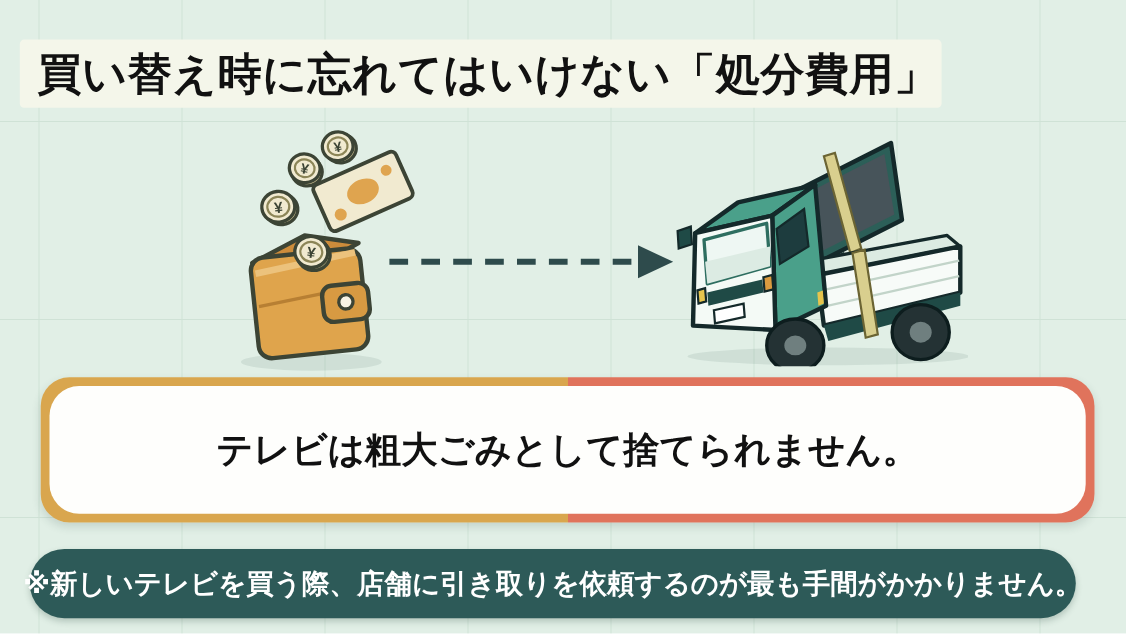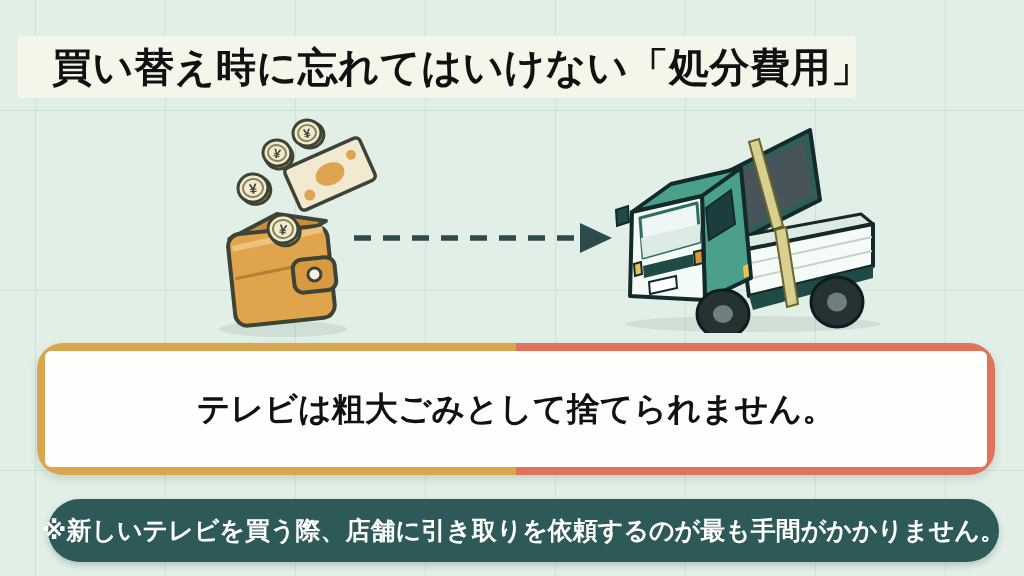--- a/index.html
+++ b/index.html
@@ -14,48 +14,48 @@
     font-family:"Liberation Sans","DejaVu Sans",sans-serif;
     color:var(--text-dark,#111);
   }
   .title-banner{
     position:absolute;left:18px;top:36px;width:838px;height:62px;
     background:var(--title-banner-bg,#f4f6ea);
     border-radius:4px;
     display:flex;align-items:center;
   }
   .title-banner h1{
-    margin:18px;padding:0 10px 0 16px;
+    margin:0;padding:0 10px 0 16px;
     font-size:40px;font-weight:900;letter-spacing:0.5px;
     color:var(--text-dark,#111);white-space:nowrap;
   }
   .illu{position:absolute;}
   .notice-box{
     position:absolute;left:37px;top:343px;width:958px;height:132px;
     box-sizing:border-box;
     background:linear-gradient(to right,
       var(--notice-border-left,#d9a64e) 0 50%,
       var(--notice-border-right,#e0735c) 50% 100%);
     border-radius:26px;
     padding:8px;
     box-shadow:0 4px 8px rgba(40,70,60,0.15);
   }
   .notice-inner{
     width:100%;height:100%;box-sizing:border-box;
     background:var(--notice-bg,#fefefc);
-    border-radius:6px;
+    border-radius:27px;
     display:flex;align-items:center;justify-content:center;
     gap:4px;
   }
   .notice-inner p{
     margin:0;font-size:33px;font-weight:900;line-height:1.3;
     white-space:nowrap;color:var(--text-dark,#111);
   }
   .footnote{
-    position:absolute;left:48px;top:499px;width:951px;height:63px;
+    position:absolute;left:27px;top:499px;width:951px;height:63px;
     background:var(--footnote-bg,#2d5a58);
     border-radius:32px;
     display:flex;align-items:center;justify-content:center;
     box-shadow:0 3px 6px rgba(40,70,60,0.25);
   }
   .footnote p{
     margin:0;font-size:25px;font-weight:800;white-space:nowrap;
     color:var(--footnote-text,#fff);
   }
 </style>

